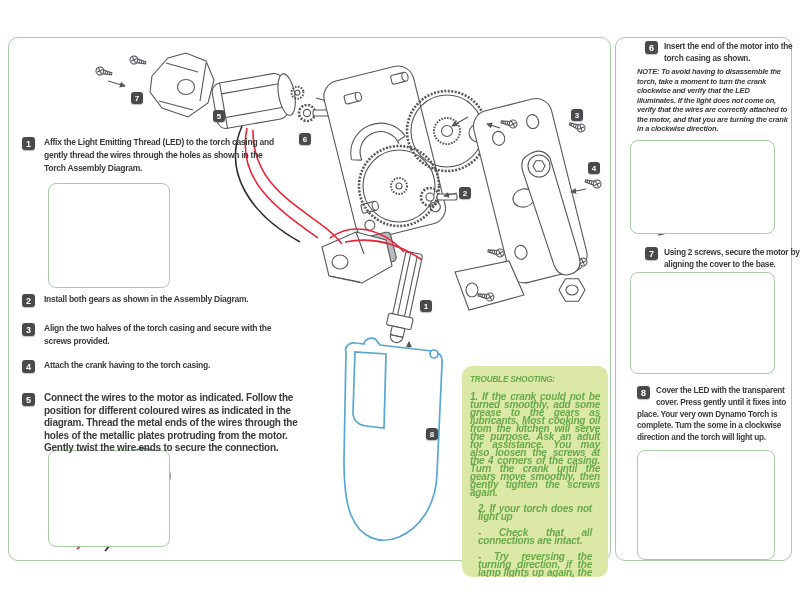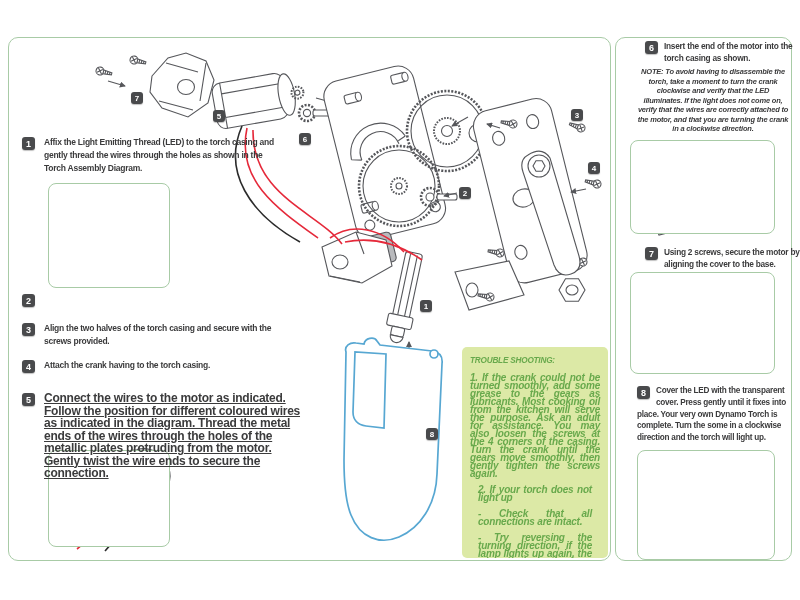--- a/index.html
+++ b/index.html
@@ -15,22 +15,22 @@
          justify-content:center;z-index:4;box-shadow:0 1px 1px rgba(0,0,0,.25);}
   .dbadge{width:12px;height:12px;font-size:8px;}
   .step{position:absolute;z-index:3;display:flex;gap:9px;}
   .step .badge{position:static;flex:0 0 13px;margin-top:1px;}
   .stext{font-size:8.5px;line-height:13px;font-weight:bold;color:#3b3b3c;letter-spacing:-.25px;}
   .rstep{position:absolute;z-index:3;width:158px;color:#3b3b3c;}
   .rstep .badge{position:static;float:left;margin:1px 6px 2px 0;}
   .rtext{font-size:8.3px;line-height:12px;font-weight:bold;letter-spacing:-.25px;}
   .rnote{font-size:7.5px;line-height:9.5px;font-weight:bold;font-style:italic;
          letter-spacing:-.2px;margin-top:3px;clear:left;}
-  #ts-box{position:absolute;left:462px;top:347px;width:146px;height:211px;background:#dce9a6;
-          border-radius:5px;z-index:3;padding:9px 8px;box-sizing:border-box;color:#68a94c;
+  #ts-box{position:absolute;left:462px;top:366px;width:146px;height:211px;background:#dce9a6;
+          border-radius:10px;z-index:3;padding:9px 8px;box-sizing:border-box;color:#68a94c;
           font-style:italic;font-weight:bold;overflow:hidden;}
   #ts-box .ts-title{font-size:8.2px;margin-bottom:9px;letter-spacing:-.2px;}
   #ts-box p{font-size:10px;line-height:8px;margin:0 0 8px 0;text-align:justify;letter-spacing:-.2px;}
   #ts-box p.tight{margin:8px;}
   svg .ln{stroke:#56575b;stroke-width:1.1;fill:none;}
   svg .pc{stroke:#56575b;stroke-width:1.1;fill:#ffffff;}
   svg .teeth{stroke:#56575b;stroke-width:2.6;fill:none;stroke-dasharray:2 1.5;}
   svg .teeth2{stroke:#56575b;stroke-width:2;fill:none;stroke-dasharray:1.6 1.3;}
   svg .wr{stroke:#e5293a;stroke-width:1.6;fill:none;}
   svg .wk{stroke:#2b2b2b;stroke-width:1.6;fill:none;}
@@ -269,38 +269,39 @@
 <div class="img-box" style="left:630px;top:140px;width:143px;height:92px;"></div>
 <div class="img-box" style="left:630px;top:272px;width:143px;height:100px;"></div>
 <div class="img-box" style="left:637px;top:450px;width:136px;height:108px;"></div>
 
 <div class="step" style="left:22px;top:136px;width:258px;">
   <div class="badge">1</div>
   <div class="stext">Affix the Light Emitting Thread (LED) to the torch casing and gently thread the wires through the holes as shown in the Torch Assembly Diagram.</div>
 </div>
 <div class="step" style="left:22px;top:293px;width:270px;">
   <div class="badge">2</div>
+  <div class="stext">Install both gears as shown in the Assembly Diagram.</div>
 </div>
 <div class="step" style="left:22px;top:322px;width:258px;">
   <div class="badge">3</div>
   <div class="stext">Align the two halves of the torch casing and secure with the screws provided.</div>
 </div>
 <div class="step" style="left:22px;top:359px;width:258px;">
   <div class="badge">4</div>
   <div class="stext">Attach the crank having to the torch casing.</div>
 </div>
 <div class="step" style="left:22px;top:392px;width:280px;">
   <div class="badge">5</div>
-  <div class="stext" style="font-size:12px;line-height:12.5px;text-decoration:underline;">Connect the wires to the motor as indicated. Follow the position for different coloured wires as indicated in the diagram. Thread the metal ends of the wires through the holes of the metallic plates protruding from the motor. Gently twist the wire ends to secure the connection.</div>
+  <div class="stext" style="font-size:10px;line-height:12.5px;">Connect the wires to the motor as indicated. Follow the position for different coloured wires as indicated in the diagram. Thread the metal ends of the wires through the holes of the metallic plates protruding from the motor. Gently twist the wire ends to secure the connection.</div>
 </div>
 
 <div class="rstep" style="left:645px;top:40px;">
   <div class="badge">6</div>
   <div class="rtext">Insert the end of the motor into the torch casing as shown.</div>
-  <div class="rnote" style="width:152px;margin-left:-8px;text-align:center;">NOTE: To avoid having to disassemble the torch, take a moment to turn the crank clockwise and verify that the LED illuminates. If the light does not come on, verify that the wires are correctly attached to the motor, and that you are turning the crank in a clockwise direction.</div>
+  <div class="rnote" style="width:152px;margin-left:-8px;">NOTE: To avoid having to disassemble the torch, take a moment to turn the crank clockwise and verify that the LED illuminates. If the light does not come on, verify that the wires are correctly attached to the motor, and that you are turning the crank in a clockwise direction.</div>
 </div>
 <div class="rstep" style="left:645px;top:246px;">
   <div class="badge">7</div>
   <div class="rtext">Using 2 screws, secure the motor by aligning the cover to the base.</div>
 </div>
 <div class="rstep" style="left:637px;top:385px;">
   <div class="badge">8</div>
   <div class="rtext" style="font-size:8.2px;line-height:11.8px;">Cover the LED with the transparent cover. Press gently until it fixes into place. Your very own Dynamo Torch is complete. Turn the some in a clockwise direction and the torch will light up.</div>
 </div>
 

